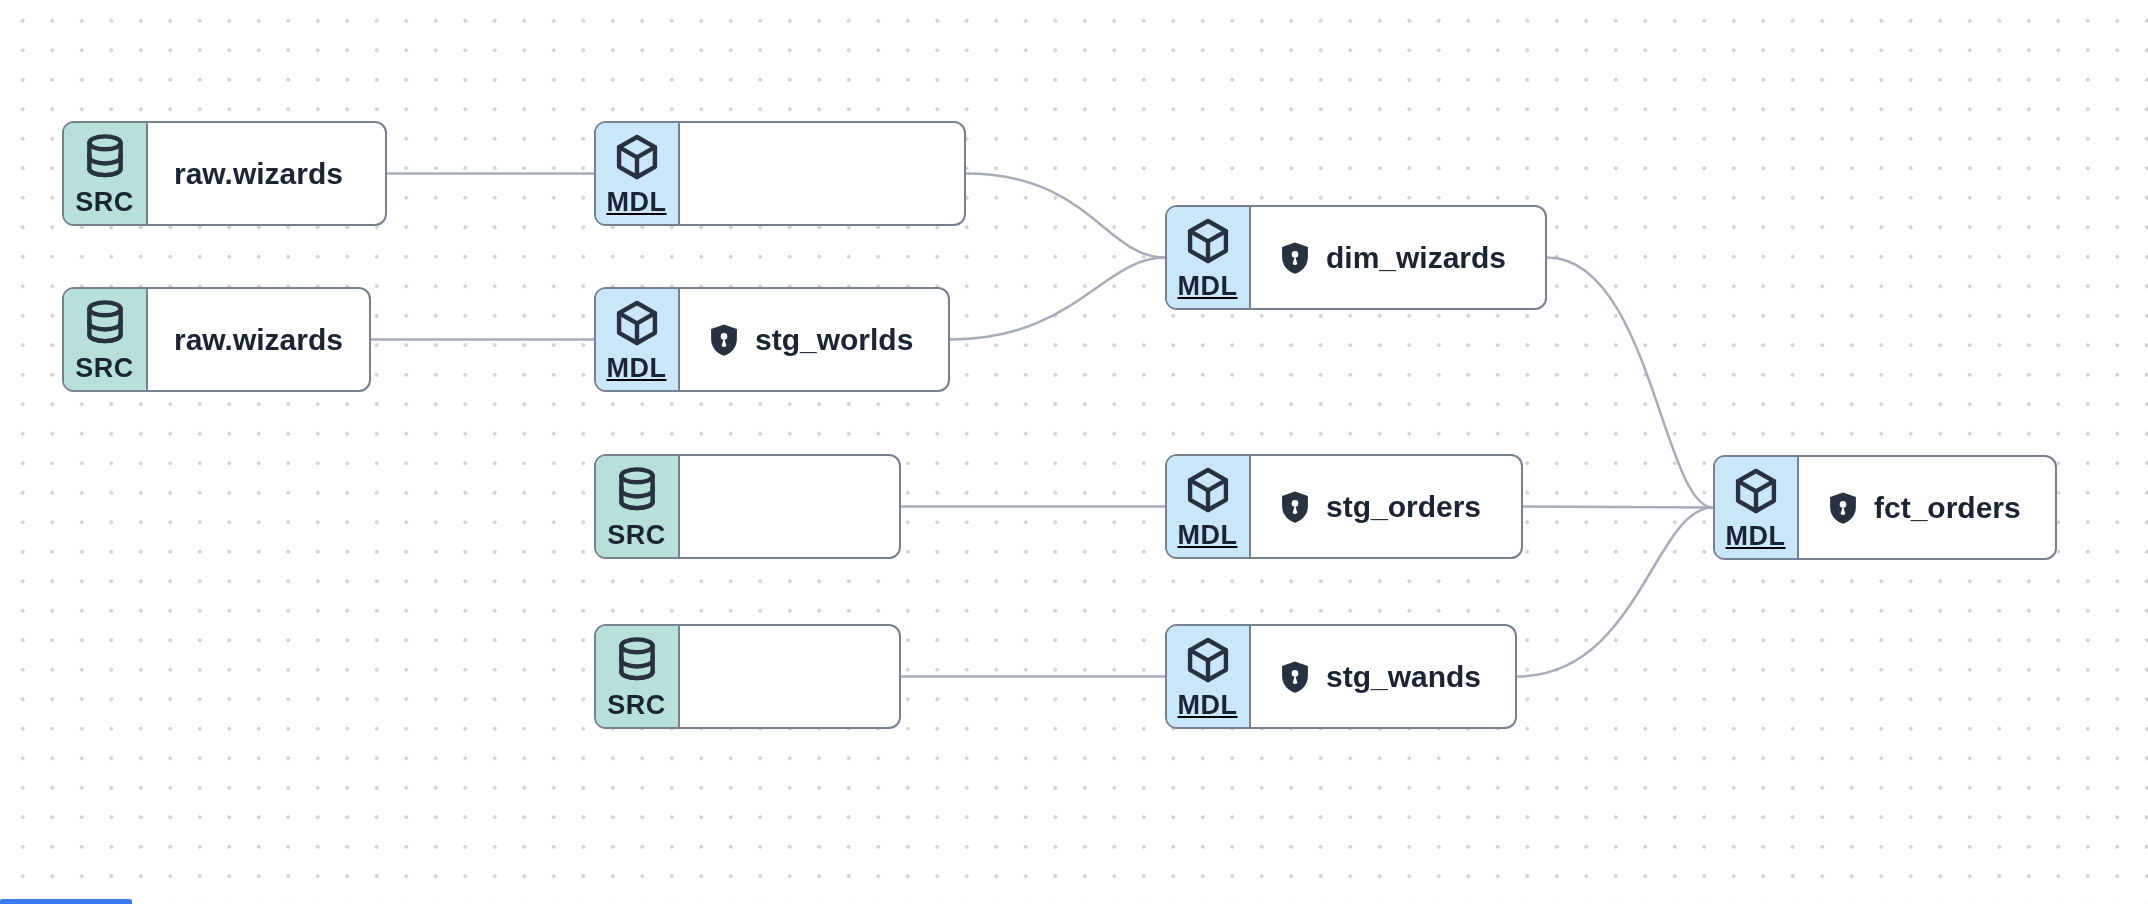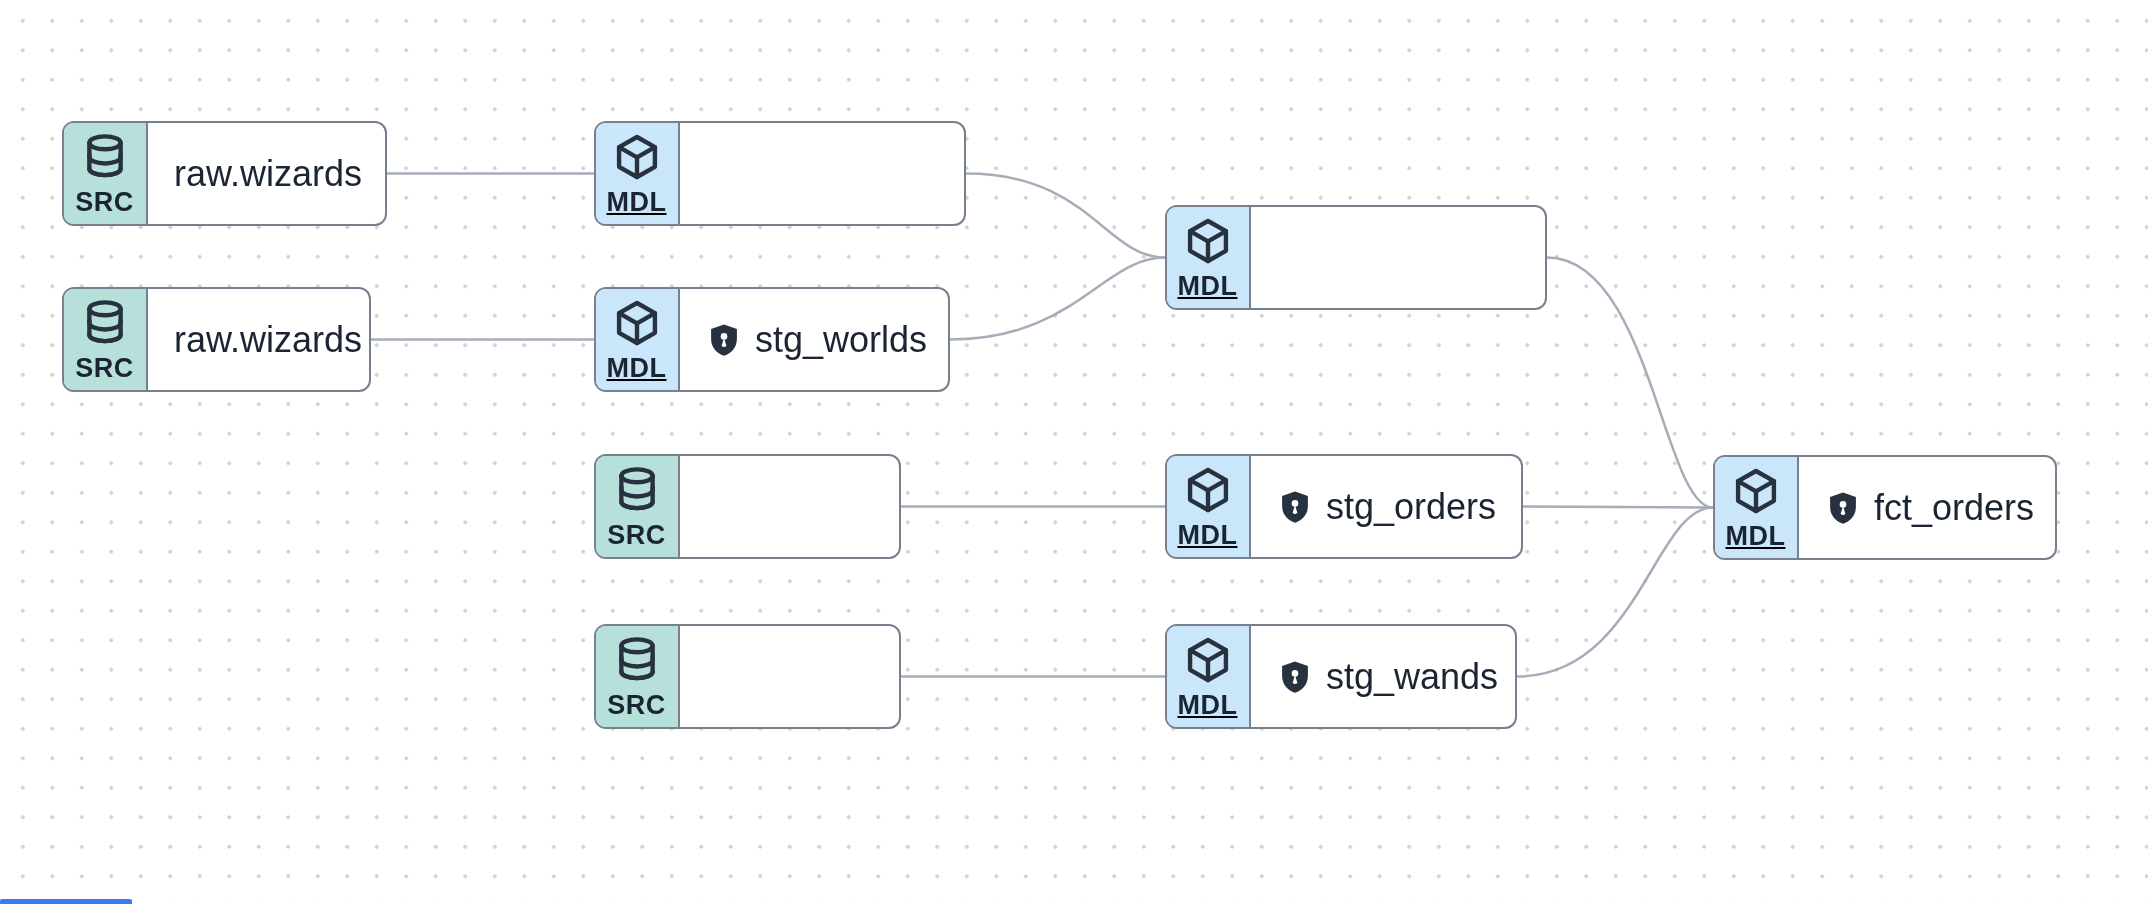--- a/index.html
+++ b/index.html
@@ -69,22 +69,22 @@
   .label-area {
     display: flex;
     align-items: center;
     padding-left: 26px;
     padding-right: 30px;
     gap: 13px;
     min-width: 0;
   }
   .label-area svg.shield { width: 36px; height: 38px; flex: 0 0 auto; }
   .node-label {
-    font-size: 36px;
-    font-weight: 400;
+    font-size: 30px;
+    font-weight: 700;
     color: var(--text-color);
     white-space: nowrap;
   }
   .accent-strip {
     position: absolute;
     left: 0;
     bottom: 0;
     width: 132px;
     height: 5px;
     background: var(--accent-color);
@@ -165,20 +165,28 @@
       </div>
       <div class="node" style="left: 1165px; top: 205px; width: 382px; height: 105px;">
         <div class="badge mdl">
           <svg viewBox="0 0 24 24" fill="none" stroke="#27313f" stroke-width="2.1" stroke-linecap="round" stroke-linejoin="round">
     <path d="M12 2.4 L20.6 7.3 V16.7 L12 21.6 L3.4 16.7 V7.3 Z"></path>
     <path d="M3.4 7.3 L12 12.2 L20.6 7.3"></path>
     <path d="M12 12.2 V21.6"></path>
   </svg>
           <span class="kind-label">MDL</span>
         </div>
+        <div class="label-area">
+          <svg class="shield" viewBox="0 0 24 24">
+    <path fill="#27313f" d="M12 1.6 L20.6 4.7 V11 C20.6 16.9 17.1 20.8 12 22.5 C6.9 20.8 3.4 16.9 3.4 11 V4.7 Z"></path>
+    <circle cx="12" cy="9.6" r="2.2" fill="#ffffff"></circle>
+    <path fill="#ffffff" d="M12 10.5 l1.5 5.2 a1.6 1.6 0 0 1 -3 0 Z"></path>
+  </svg>
+          <span class="node-label">dim_wizards</span>
+        </div>
       </div>
       <div class="node" style="left: 594px; top: 454px; width: 307px; height: 105px;">
         <div class="badge src">
           <svg viewBox="0 0 24 24" fill="none" stroke="#27313f" stroke-width="2.1" stroke-linecap="round" stroke-linejoin="round">
     <ellipse cx="12" cy="5.2" rx="7.5" ry="3.1"></ellipse>
     <path d="M4.5 5.2v6.8c0 1.72 3.36 3.1 7.5 3.1s7.5-1.38 7.5-3.1V5.2"></path>
     <path d="M4.5 12v6.8c0 1.72 3.36 3.1 7.5 3.1s7.5-1.38 7.5-3.1V12" transform="translate(0,-1.2)"></path>
     <path d="M4.5 17.6c0 1.72 3.36 3.1 7.5 3.1s7.5-1.38 7.5-3.1"></path>
   </svg>
           <span class="kind-label">SRC</span>

